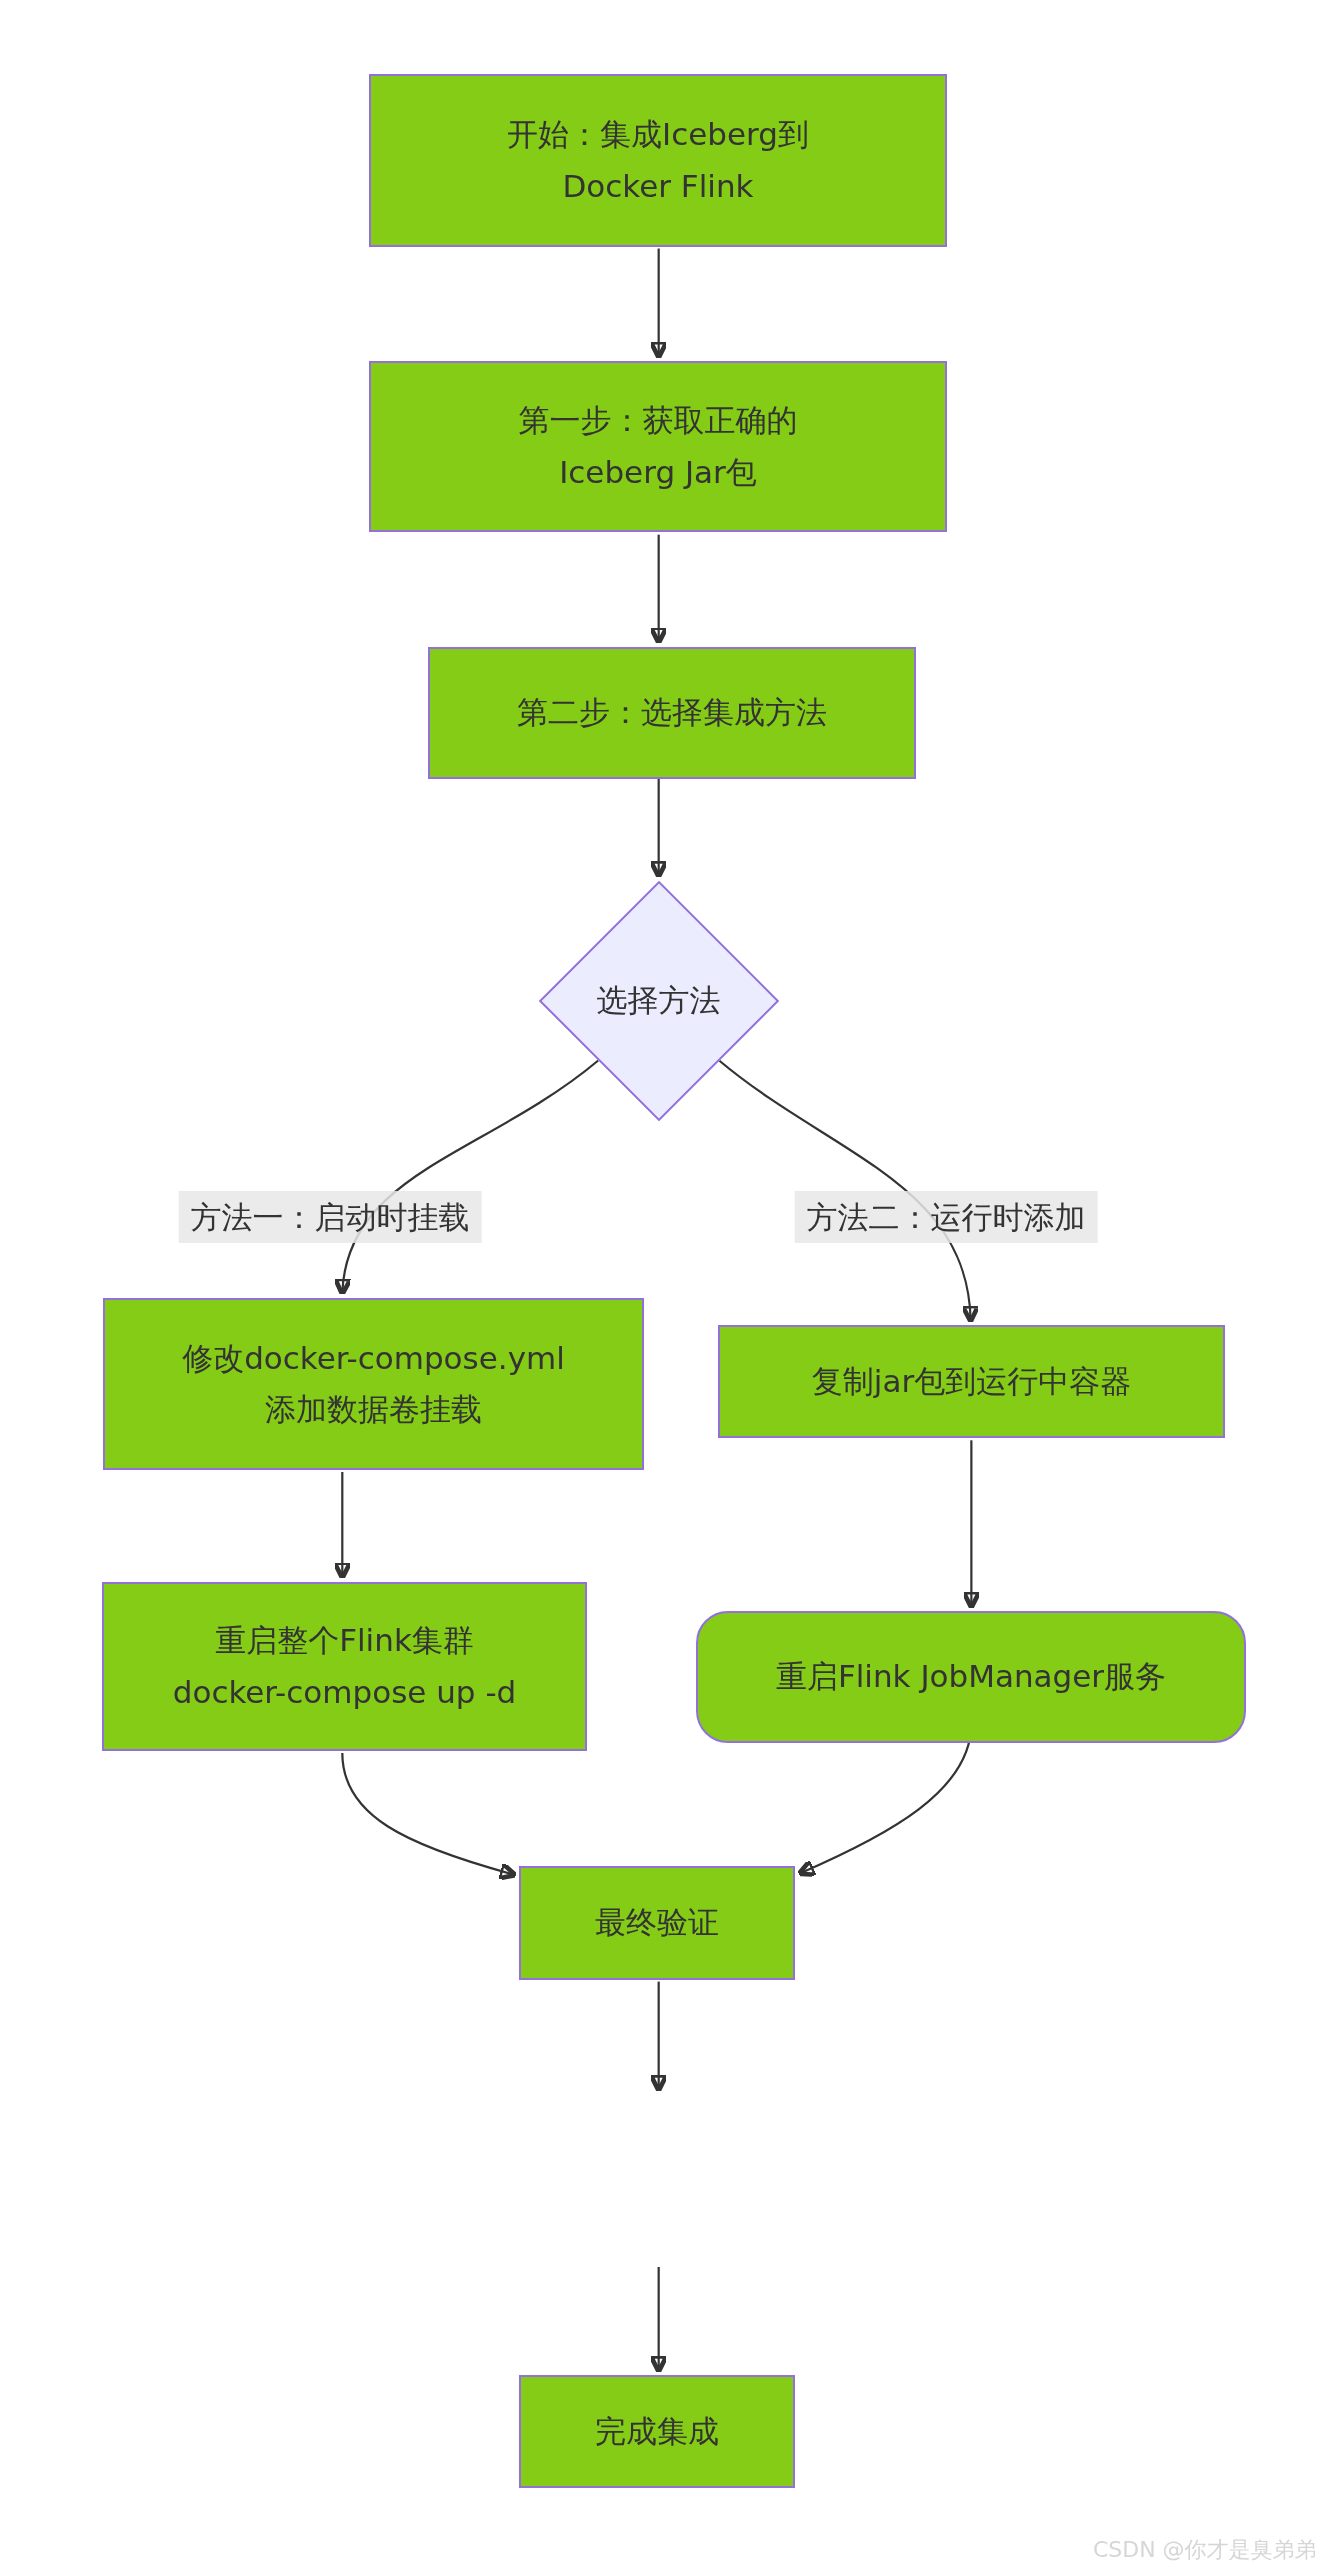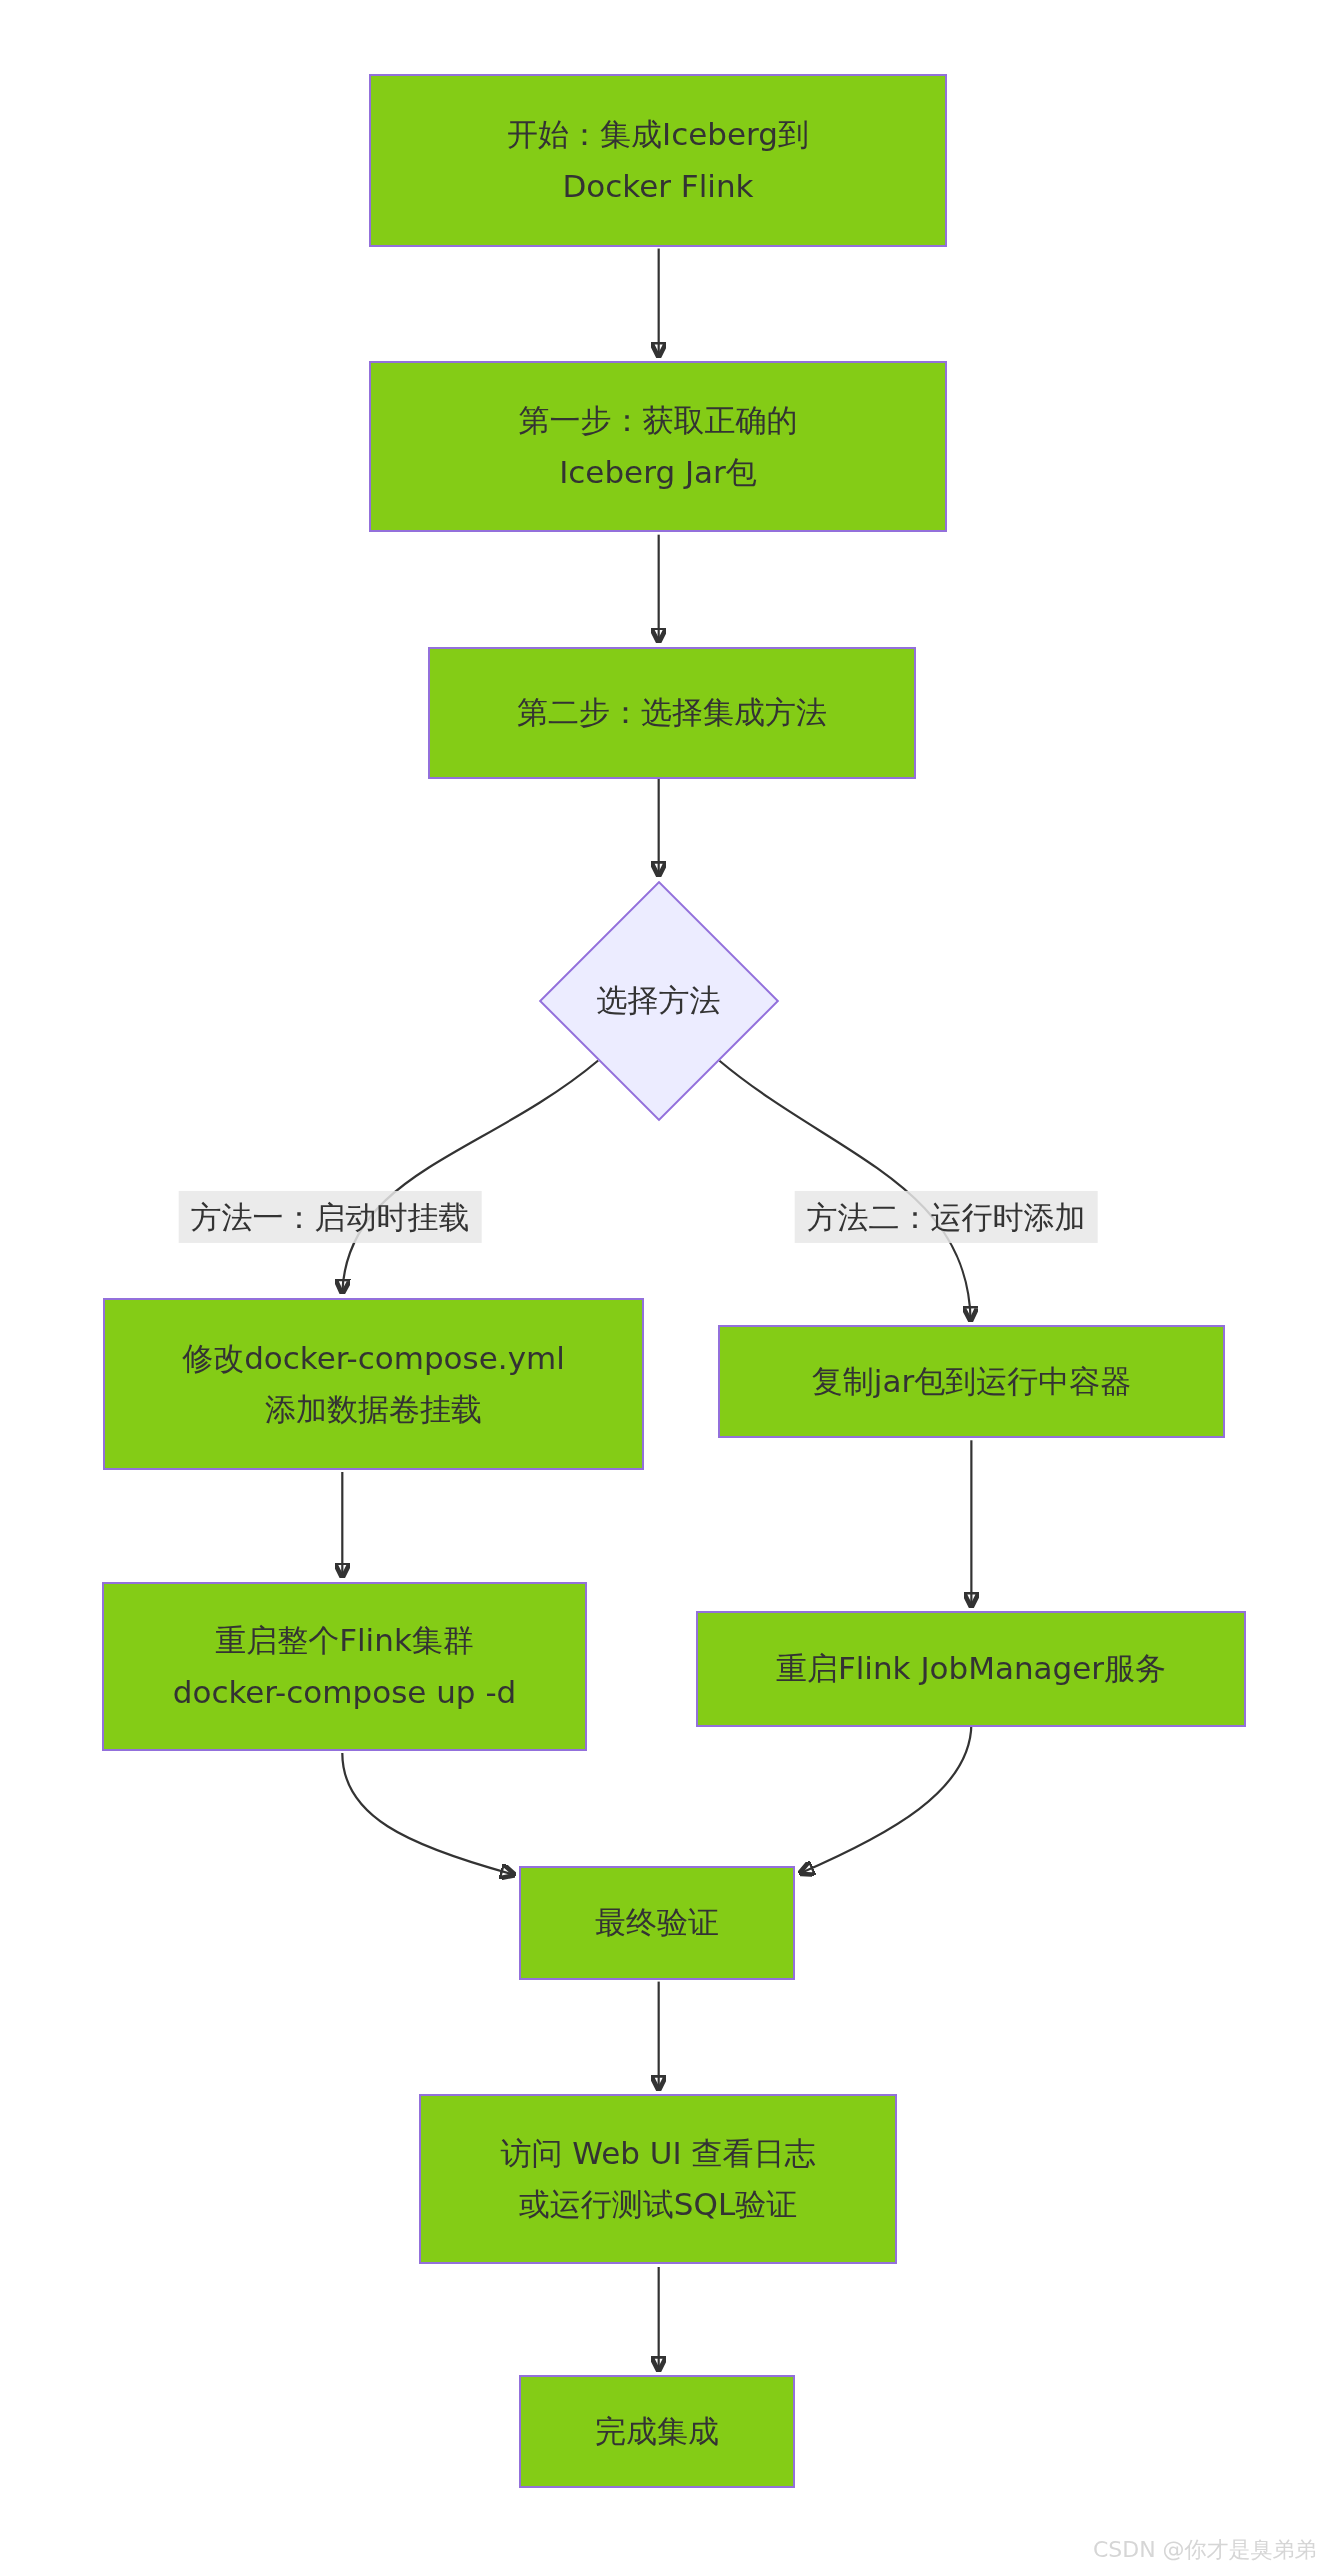--- a/index.html
+++ b/index.html
@@ -76,25 +76,23 @@
   <div class="edge-label" style="left:946px;top:1217px;">方法二：运行时添加</div>
 
   <div class="node" style="left:71px;top:1298px;width:541px;height:172px;margin-left:32px;">修改docker-compose.yml
 添加数据卷挂载</div>
 
   <div class="node" style="left:718px;top:1325px;width:507px;height:113px;">复制jar包到运行中容器</div>
 
   <div class="node" style="left:102px;top:1582px;width:485px;height:169px;">重启整个Flink集群
 docker-compose up -d</div>
 
-  <div class="node" style="left:696px;top:1611px;width:550px;height:116px;">重启Flink JobManager服务</div>
+  <div class="node" style="left:696px;top:1611px;width:550px;height:132px;border-radius:32px;">重启Flink JobManager服务</div>
 
   <div class="node" style="left:519px;top:1866px;width:276px;height:114px;">最终验证</div>
 
-  <div class="node" style="left:419px;top:2094px;width:478px;height:170px;">访问 Web UI 查看日志
-或运行测试SQL验证</div>
 
   <div class="node" style="left:519px;top:2375px;width:276px;height:113px;">完成集成</div>
 
   <div class="watermark">CSDN @你才是臭弟弟</div>
 
 </div>
 
 
 </body></html>

